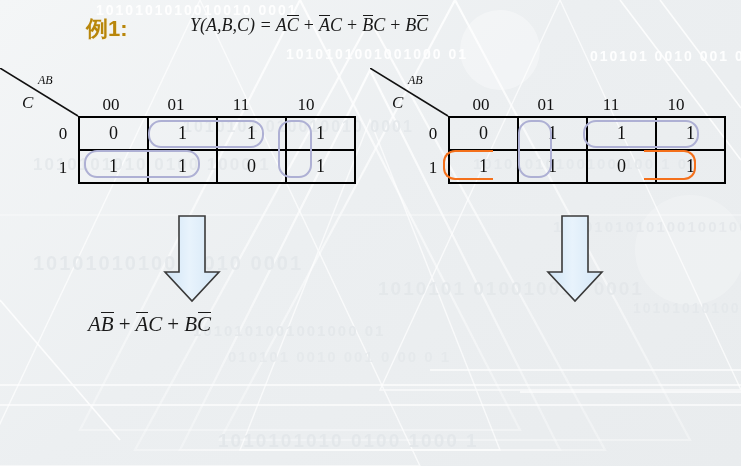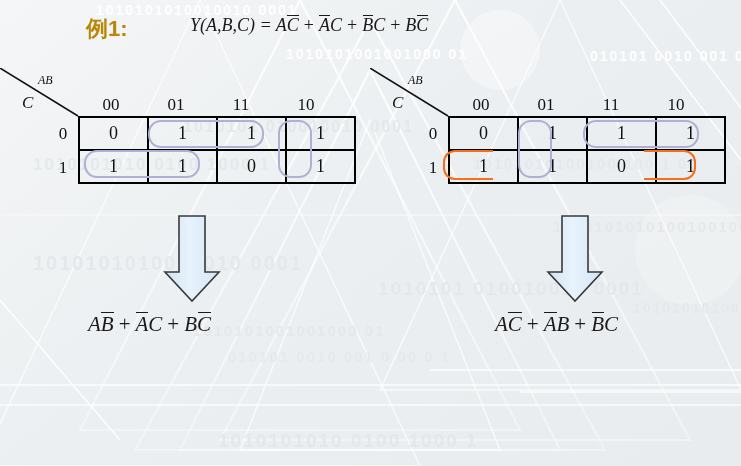--- a/index.html
+++ b/index.html
@@ -251,18 +251,15 @@
   </svg>
 
   <svg class="arrow" style="left:540px;top:214px;" width="70" height="90" viewBox="0 0 70 90">
     <polygon points="22,2 48,2 48,58 62,58 35,87 8,58 22,58" fill="url(#arrGrad)" stroke="#3a3a3a" stroke-width="1.6" stroke-linejoin="miter"></polygon>
   </svg>
 
   <div class="result" style="left:88px;top:311px;">
     <span><span>A</span><span class="ovl">B</span></span><span class="nonit" style="padding:0 5px">+</span><span><span class="ovl">A</span><span>C</span></span><span class="nonit" style="padding:0 5px">+</span><span><span>B</span><span class="ovl">C</span></span>
   </div>
 
-  <div class="result" style="left:495px;top:311px;">
-    <span><span>A</span><span class="ovl">C</span></span><span class="nonit" style="padding:0 5px">+</span><span><span class="ovl">A</span><span>B</span></span><span class="nonit" style="padding:0 5px">+</span><span><span class="ovl">B</span><span>C</span></span>
-  </div>
 
 
 </div>
 
 </body></html>

